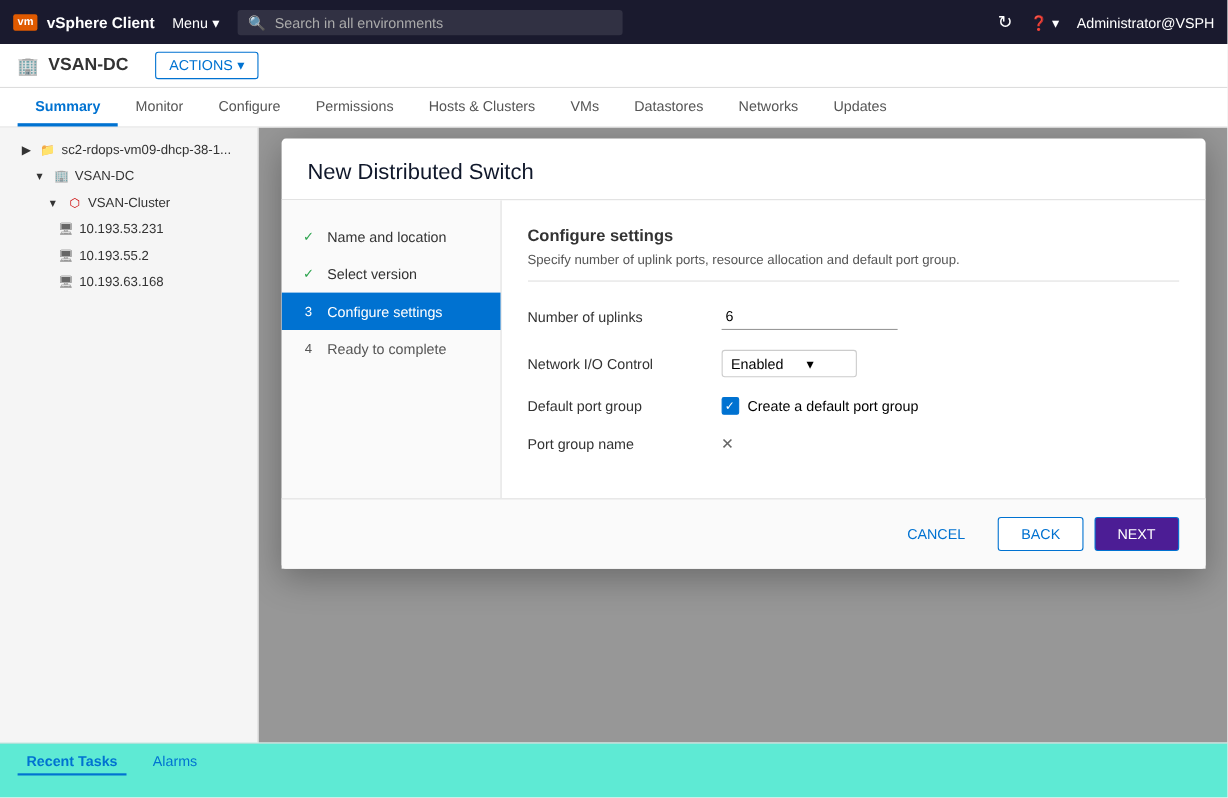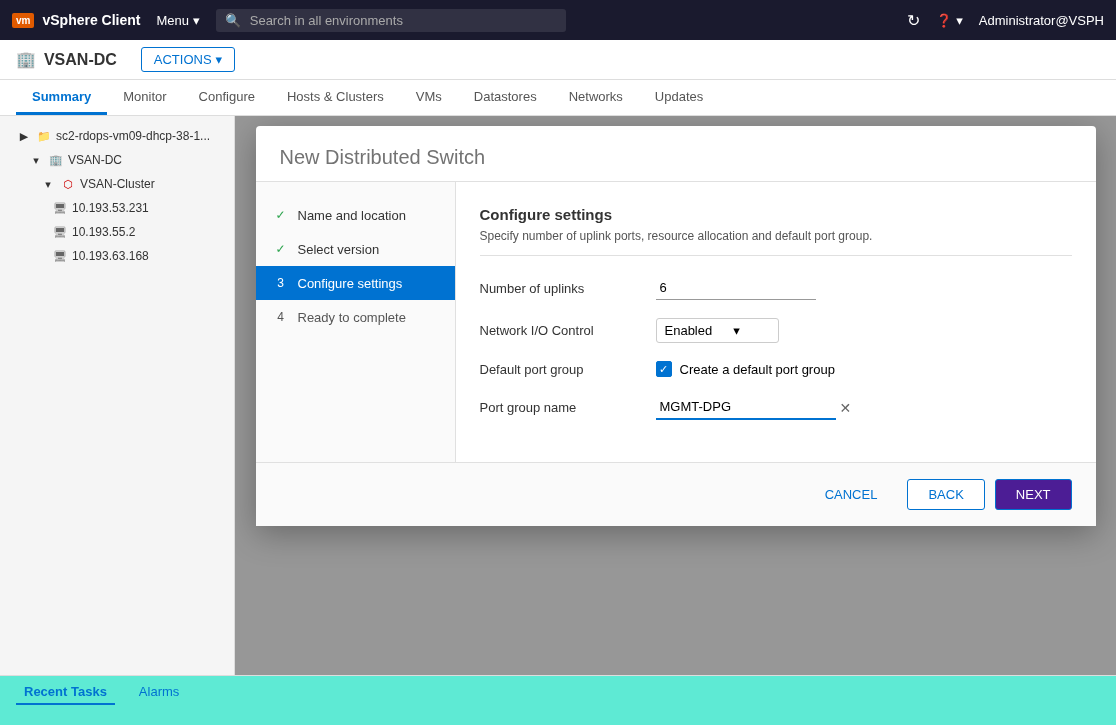--- a/index.html
+++ b/index.html
@@ -85,21 +85,21 @@
       background: rgba(0,0,0,0.35); display: flex; align-items: flex-start; justify-content: center;
       padding-top: 10px;
     }
     .modal {
       background: #fff; border-radius: 4px; width: 840px;
       box-shadow: 0 8px 32px rgba(0,0,0,0.3); display: flex; flex-direction: column;
     }
     .modal-header {
       padding: 20px 24px 12px; border-bottom: 1px solid #e0e0e0;
     }
-    .modal-title { font-size: 20px; font-weight: 400; color: #737373; }
+    .modal-title { font-size: 20px; font-weight: 400; color: #0f172a; }
     .modal-body {
       display: flex; flex: 1; overflow: hidden;
     }
     .modal-sidebar {
       width: 200px; border-right: 1px solid #e0e0e0; padding: 16px 0;
       background: #fafafa;
     }
     .wizard-step {
       display: flex; align-items: center; gap: 8px; padding: 8px 16px;
       font-size: 13px; color: #555; cursor: pointer;
@@ -224,20 +224,21 @@
   <button class="actions-btn">
     <span>ACTIONS</span>
     <span>▾</span>
   </button>
 </div>
 
 <div class="tabbar">
   <div class="tab active">Summary</div>
   <div class="tab">Monitor</div>
   <div class="tab">Configure</div>
+  <div class="tab">Permissions</div>
   <div class="tab">Hosts &amp; Clusters</div>
   <div class="tab">VMs</div>
   <div class="tab">Datastores</div>
   <div class="tab">Networks</div>
   <div class="tab">Updates</div>
 </div>
 
 <div class="main-layout">
 
   <div class="sidebar">
@@ -332,21 +333,20 @@
                   <div class="checkbox-checked">✓</div>
                   <span>Create a default port group</span>
                 </div>
               </div>
             </div>
 
             <div class="form-row">
               <label class="form-label">Port group name</label>
               <div class="form-value">
                 <div class="port-group-input">
-                  <input type="text" class="port-input" value="MGMT-DPG" style="">
                   <button class="clear-btn">✕</button>
                 </div>
               </div>
             </div>
           </div>
         </div>
 
         <div class="modal-footer">
           <button class="btn btn-cancel">CANCEL</button>
           <button class="btn btn-back">BACK</button>

